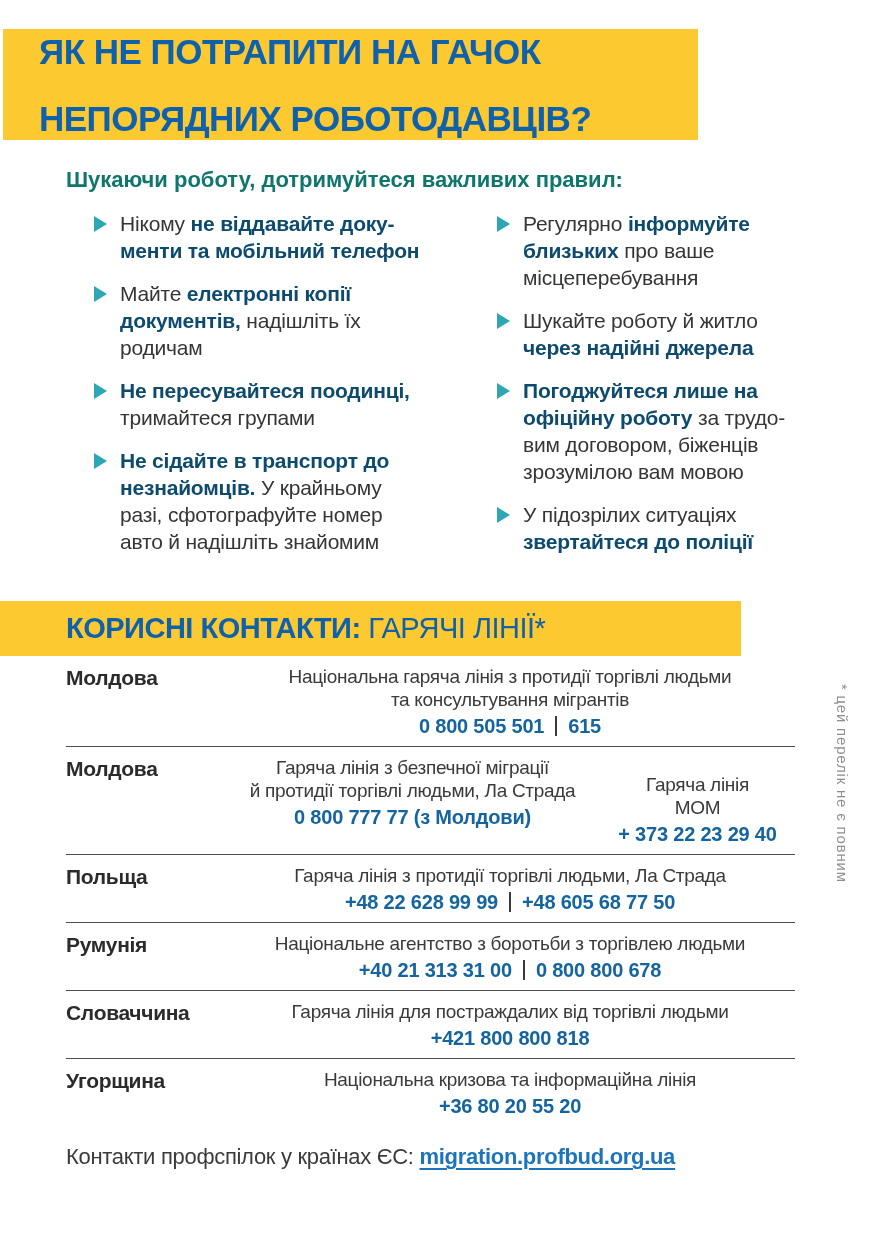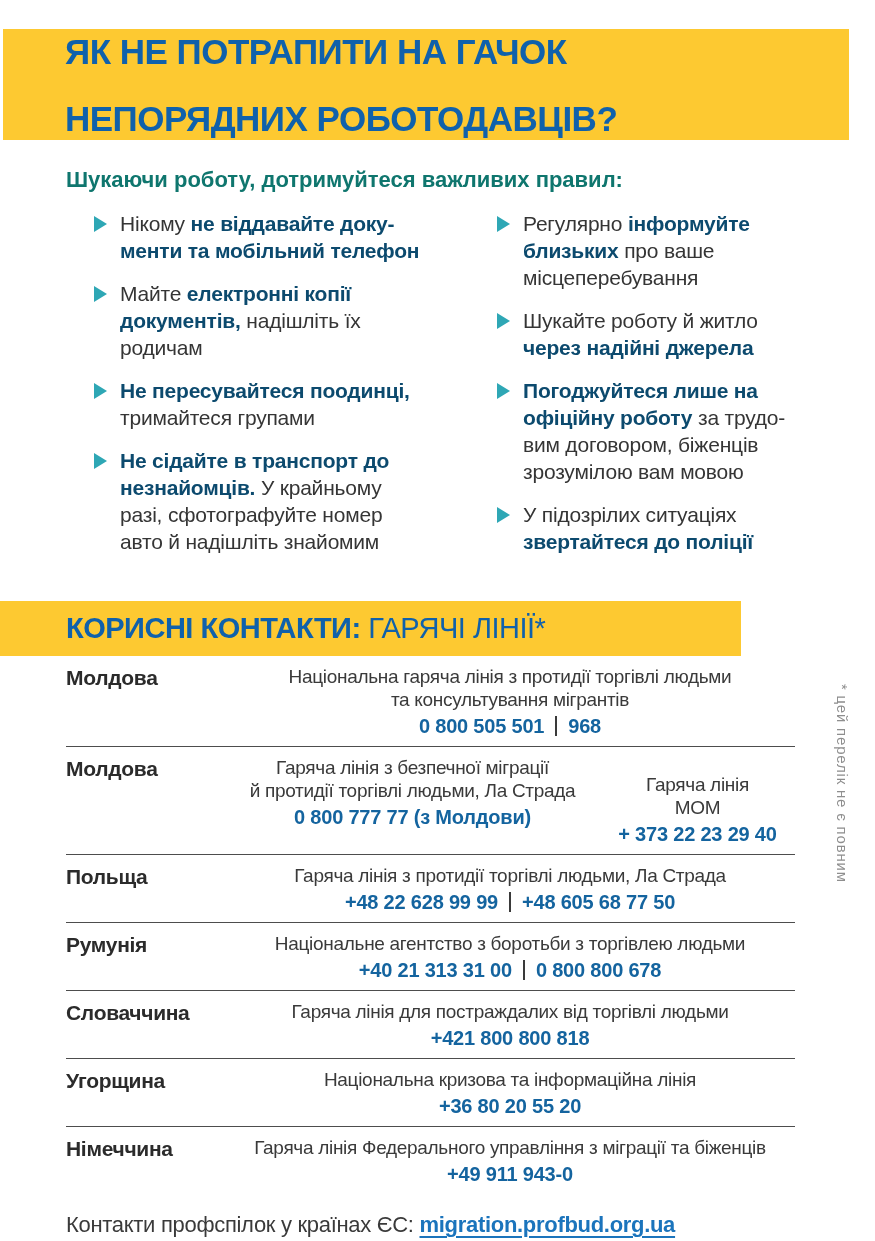--- a/index.html
+++ b/index.html
@@ -9,22 +9,22 @@
   *{margin:0;padding:0;box-sizing:border-box;}
   html,body{background:#ffffff;}
   body{
     width:875px;height:1241px;position:relative;overflow:hidden;
     font-family:"Liberation Sans","DejaVu Sans",sans-serif;color:var(--text);
   }
   .page{position:relative;width:875px;height:1241px;}
 
   
   .title-band{
-    margin:29px 0 0 3px;width:846px;height:111px;background:var(--yellow);
-    display:flex;flex-direction:column;justify-content:center;padding-left:62px;gap:20px;
+    margin:29px 0 0 3px;width:695px;height:111px;background:var(--yellow);
+    display:flex;flex-direction:column;justify-content:center;padding-left:36px;gap:20px;
   }
   .title-line{
     font-weight:bold;font-size:35px;line-height:47px;color:var(--blue);letter-spacing:-0.5px;
   }
 
   
   .intro{margin:27px 0 0 66px;font-weight:bold;font-size:22px;color:#0f766e;}
 
   
   .tips{display:flex;margin:17px 0 0 94px;}
@@ -125,21 +125,21 @@
   <header class="contacts-band">
     <span class="cb-bold">КОРИСНІ КОНТАКТИ:</span><span class="cb-reg"> ГАРЯЧІ ЛІНІЇ*</span>
   </header>
 
   <div class="contacts" id="contacts-table">
       <div class="crow">
         <div class="country">Молдова</div>
         <div class="ccontent">
           <div class="ccell main">
             <div class="cdesc">Національна гаряча лінія з протидії торгівлі людьми<br>та консультування мігрантів</div>
-            <div class="cphones"><span class="phone">0 800 505 501</span><span class="psep"></span><span class="phone">968</span></div>
+            <div class="cphones"><span class="phone">0 800 505 501</span><span class="psep"></span><span class="phone">615</span></div>
           </div>
         </div>
       </div>
       <div class="crow">
         <div class="country">Молдова</div>
         <div class="ccontent">
           <div class="ccell main">
             <div class="cdesc">Гаряча лінія з безпечної міграції<br>й протидії торгівлі людьми, Ла Страда</div>
             <div class="cphones"><span class="phone">0 800 777 77 (з Молдови)</span></div>
           </div>
@@ -178,29 +178,20 @@
       </div>
       <div class="crow">
         <div class="country">Угорщина</div>
         <div class="ccontent">
           <div class="ccell main">
             <div class="cdesc">Національна кризова та інформаційна лінія</div>
             <div class="cphones"><span class="phone">+36 80 20 55 20</span></div>
           </div>
         </div>
       </div>
-      <div class="crow">
-        <div class="country">Німеччина</div>
-        <div class="ccontent">
-          <div class="ccell main">
-            <div class="cdesc">Гаряча лінія Федерального управління з міграції та біженців</div>
-            <div class="cphones"><span class="phone">+49 911 943-0</span></div>
-          </div>
-        </div>
-      </div>
     </div>
 
   <div class="side-note">* цей перелік не є повним</div>
 
   <p class="footer">
     <span>Контакти профспілок у країнах ЄС: </span><a class="footer-link">migration.profbud.org.ua</a>
   </p>
 
 </div>
 

